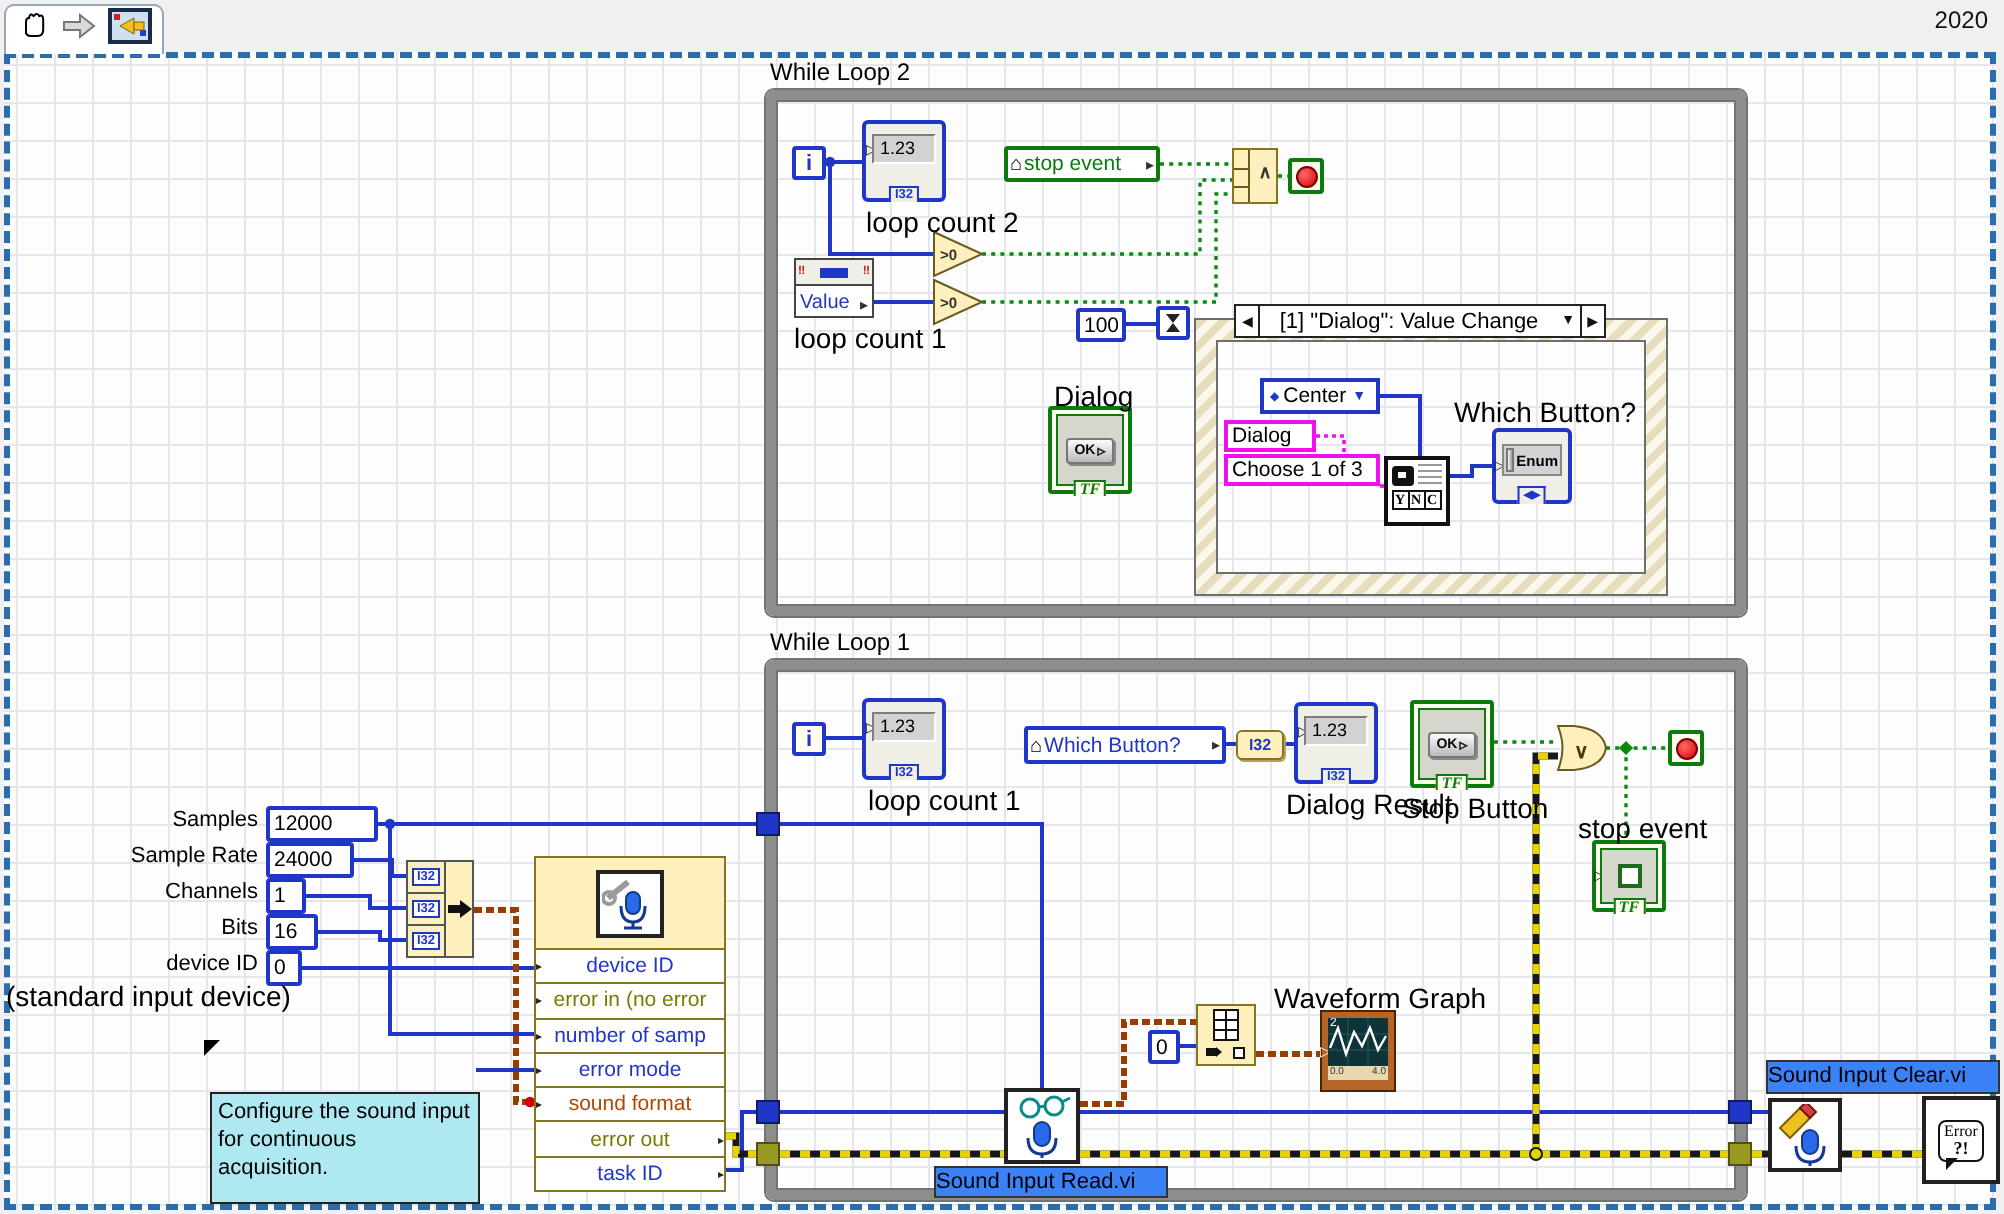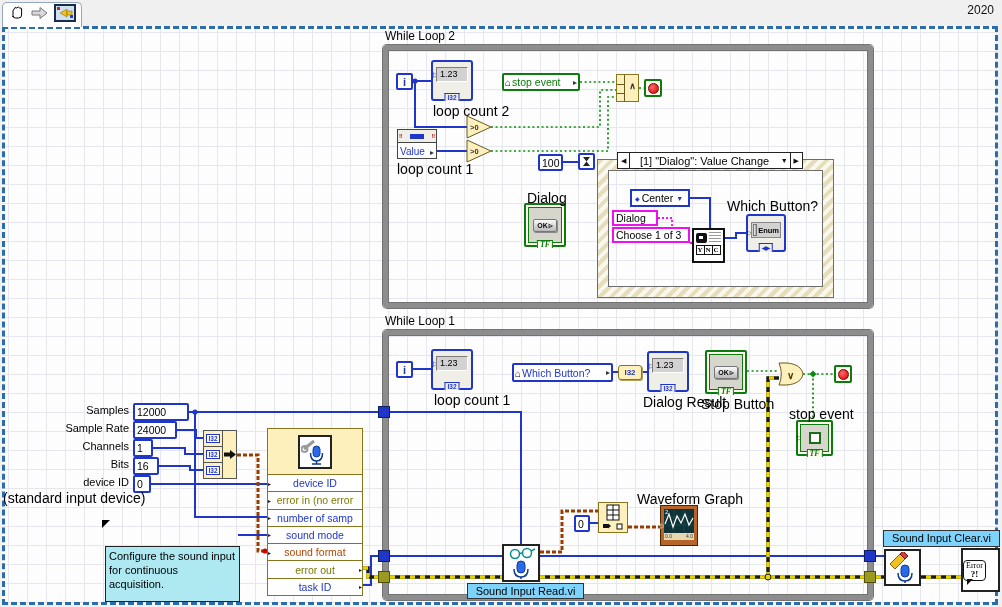--- a/index.html
+++ b/index.html
@@ -21,21 +21,21 @@
   .evstruct{position:absolute;border:10px solid;border-image:repeating-linear-gradient(135deg,#e6ddbd 0 4px,#faf7ec 4px 8px) 10;box-shadow:0 0 0 1px #6d6d6d,inset 0 0 0 1px #6d6d6d;z-index:1}
   .evheader{position:absolute;background:#fff;border:1px solid #222;display:flex;align-items:center;font-size:11px;z-index:4;height:17px}
   .evheader .nav{font-size:7px;padding:0 3px;color:#111;display:flex;align-items:center;height:100%}
   .evheader .navl{border-right:1px solid #222}
   .evheader .navr{border-left:1px solid #222}
   .evheader .ttl{flex:1;text-align:center;white-space:nowrap;padding:0 2px}
   .evheader .dd{font-size:7px;color:#111;padding:0 2px}
   
   .lbl{position:absolute;font-size:14px;color:#000;white-space:nowrap;z-index:4}
   .rlabel{position:absolute;width:110px;text-align:right;font-size:11px;color:#000;z-index:4}
-  .boxlbl{position:absolute;background:#7dd3fc;border:1px solid #333;font-size:11px;text-align:center;z-index:5;white-space:nowrap;line-height:14px}
+  .boxlbl{position:absolute;background:#3b82f6;border:1px solid #333;font-size:11px;text-align:left;z-index:5;white-space:nowrap;line-height:14px}
   
   .const{position:absolute;border:2px solid #2036c8;background:#fff;font-size:10.5px;color:#000;display:flex;align-items:center;padding:0 2px;border-radius:2px;z-index:3}
   .strconst{position:absolute;border:2px solid #ee10ee;background:#fff;font-size:10.5px;color:#000;display:flex;align-items:center;padding:0 2px;z-index:3}
   .localvar{position:absolute;background:#fff;display:flex;align-items:center;font-size:10.5px;padding:0 1px;border-radius:2px;z-index:3;white-space:nowrap}
   .lv-green{border:2px solid #0c7a0c;color:#0c7a0c}
   .lv-blue{border:2px solid #2036c8;color:#2036c8}
   .house::before{content:"⌂";color:#000;font-size:10px;margin-right:1px;font-weight:bold}
   .outarr::after{content:"▸";font-size:8px;margin-left:auto;color:#333}
   
   .iterm{position:absolute;border:2px solid #2036c8;background:#fffef0;color:#2036c8;font-weight:bold;font-size:11px;display:flex;align-items:center;justify-content:center;border-radius:2px;z-index:3}
@@ -105,21 +105,21 @@
   .bcell:last-child{border-bottom:none}
   .bi32{font-size:6.5px;font-weight:bold;color:#2036c8;border:1px solid #2036c8;background:#fff;padding:0 1px;line-height:7px}
   .bout{flex:1;display:flex;align-items:center;justify-content:center;font-size:10px;color:#000}
   
   .tunb{position:absolute;width:12px;height:12px;background:#2036c8;border:1px solid #101c60;z-index:3}
   .tuno{position:absolute;width:12px;height:12px;background:#9a9a20;border:1px solid #50500a;z-index:3}
   
   .comment{position:absolute;background:#aee9f2;border:1px solid #222;font-size:11px;line-height:14px;padding:2px 3px;color:#000;z-index:3}
   .fold{position:absolute;width:0;height:0;border-top:8px solid #000;border-right:8px solid transparent;z-index:4}
   
-  .errico{position:absolute;background:#fff;border:2px solid #222;z-index:3;display:flex;align-items:center;}
+  .errico{position:absolute;background:#fff;border:2px solid #222;z-index:3;display:flex;align-items:center;justify-content:center}
   .errbub{border:1px solid #111;border-radius:4px;padding:1px 2px;text-align:center;position:relative;font-family:"Liberation Serif",serif}
   .errbub .e1{font-size:8px;line-height:8px}.errbub .e2{font-size:9px;font-weight:bold;line-height:9px}
   .errbub::after{content:"";position:absolute;left:3px;bottom:-5px;border:3px solid transparent;border-top-color:#111;border-left-color:#111}
   .wiresvg{position:absolute;left:0;top:0;z-index:2}
 </style>
 </head>
 <body>
 
 <div class="screen">
 
@@ -466,21 +466,21 @@
           <rect x="12" y="8" width="7" height="11" rx="3.5" fill="#2a6ae8" stroke="#123a90"></rect>
           <path d="M9.5 15 q0 8 6 8 q6 0 6 -8" fill="none" stroke="#123a90" stroke-width="1.5"></path>
           <line x1="15.5" y1="23" x2="15.5" y2="26" stroke="#123a90" stroke-width="1.5"></line>
           <line x1="11" y1="26" x2="20" y2="26" stroke="#123a90" stroke-width="1.5"></line>
         </svg>
       </div>
     </div>
     <div class="cfgrow c-blue rowarr-l">device ID</div>
     <div class="cfgrow c-olive rowarr-l">error in (no error</div>
     <div class="cfgrow c-blue rowarr-l">number of samp</div>
-    <div class="cfgrow c-blue rowarr-l">sound mode</div>
+    <div class="cfgrow c-blue rowarr-l">error mode</div>
     <div class="cfgrow c-brown rowarr-l">sound format</div>
     <div class="cfgrow c-olive rowarr-r">error out</div>
     <div class="cfgrow c-blue rowarr-r">task ID</div>
   </div>
 
   <div class="boxlbl" style="left:883px;top:530px;width:117px;height:17px">Sound Input Clear.vi</div>
   <div class="viicon" style="left:884px;top:549px;width:37px;height:37px">
     <svg width="30" height="31" viewBox="0 0 30 31">
       <polygon points="2,12 12,2 17,7 7,17" fill="#f0c020" stroke="#806000"></polygon>
       <polygon points="12,2 17,7 20,4 15,-1" fill="#d04040" stroke="#801010"></polygon>

